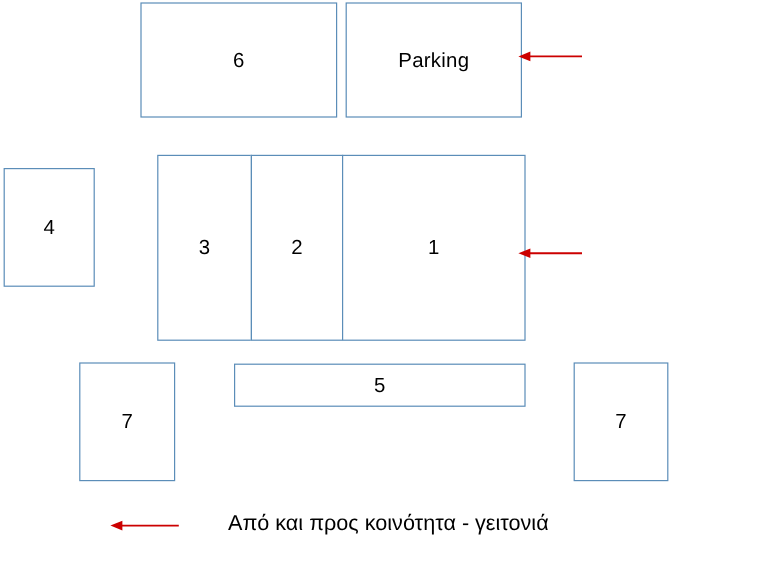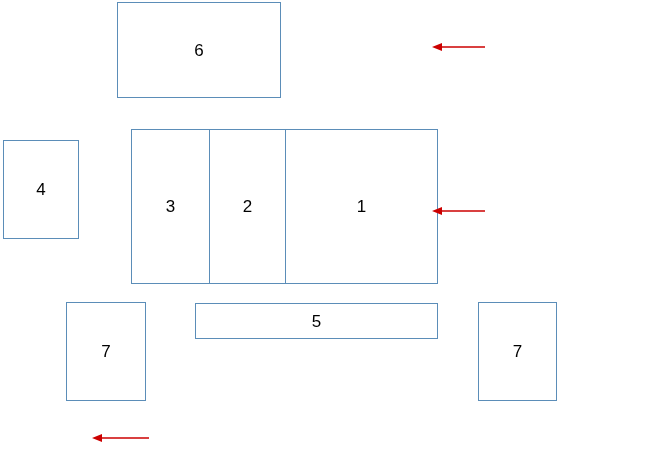--- a/index.html
+++ b/index.html
@@ -85,20 +85,23 @@
 </style>
 </head>
 <body>
 
 <div id="canvas">
 
   <div class="box" id="box-6">
     <span class="box-label">6</span>
   </div>
 
+  <div class="box" id="box-parking">
+    <span class="box-label">Parking</span>
+  </div>
 
   <svg class="arrow" id="arrow-parking" viewBox="0 0 56 12" width="56" height="12">
     <line x1="55" y1="6" x2="8" y2="6" stroke="#cc0000" stroke-width="1.6"></line>
     <polygon points="2,6 12,2 12,10" fill="#cc0000"></polygon>
   </svg>
 
   <div class="box" id="box-4">
     <span class="box-label">4</span>
   </div>
 
@@ -129,14 +132,15 @@
 
   <div class="box" id="box-7-right">
     <span class="box-label">7</span>
   </div>
 
   <svg class="arrow" id="arrow-caption" viewBox="0 0 60 12" width="60" height="12">
     <line x1="59" y1="6" x2="8" y2="6" stroke="#cc0000" stroke-width="1.6"></line>
     <polygon points="2,6 12,2 12,10" fill="#cc0000"></polygon>
   </svg>
 
+  <div id="caption">Από και προς κοινότητα - γειτονιά</div>
 
 </div>
 
 </body></html>

